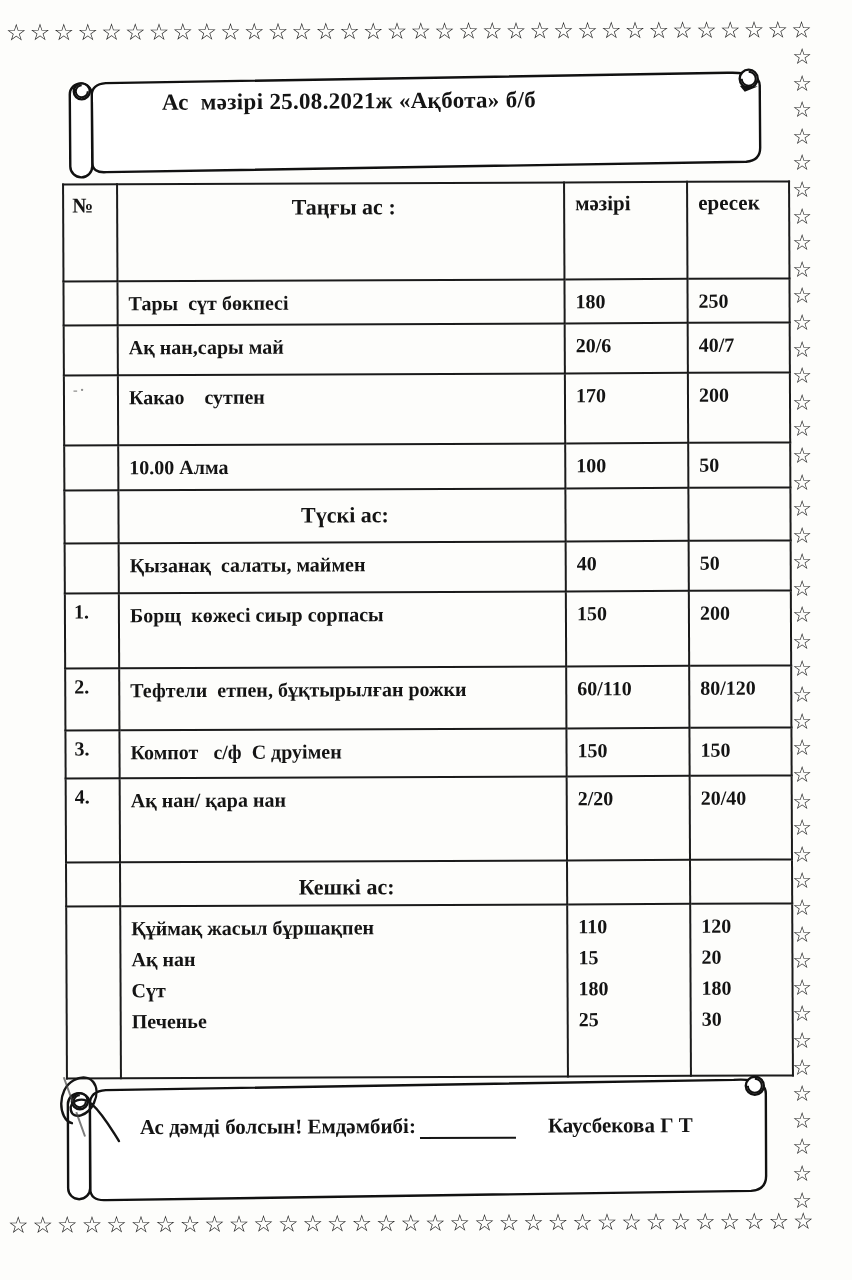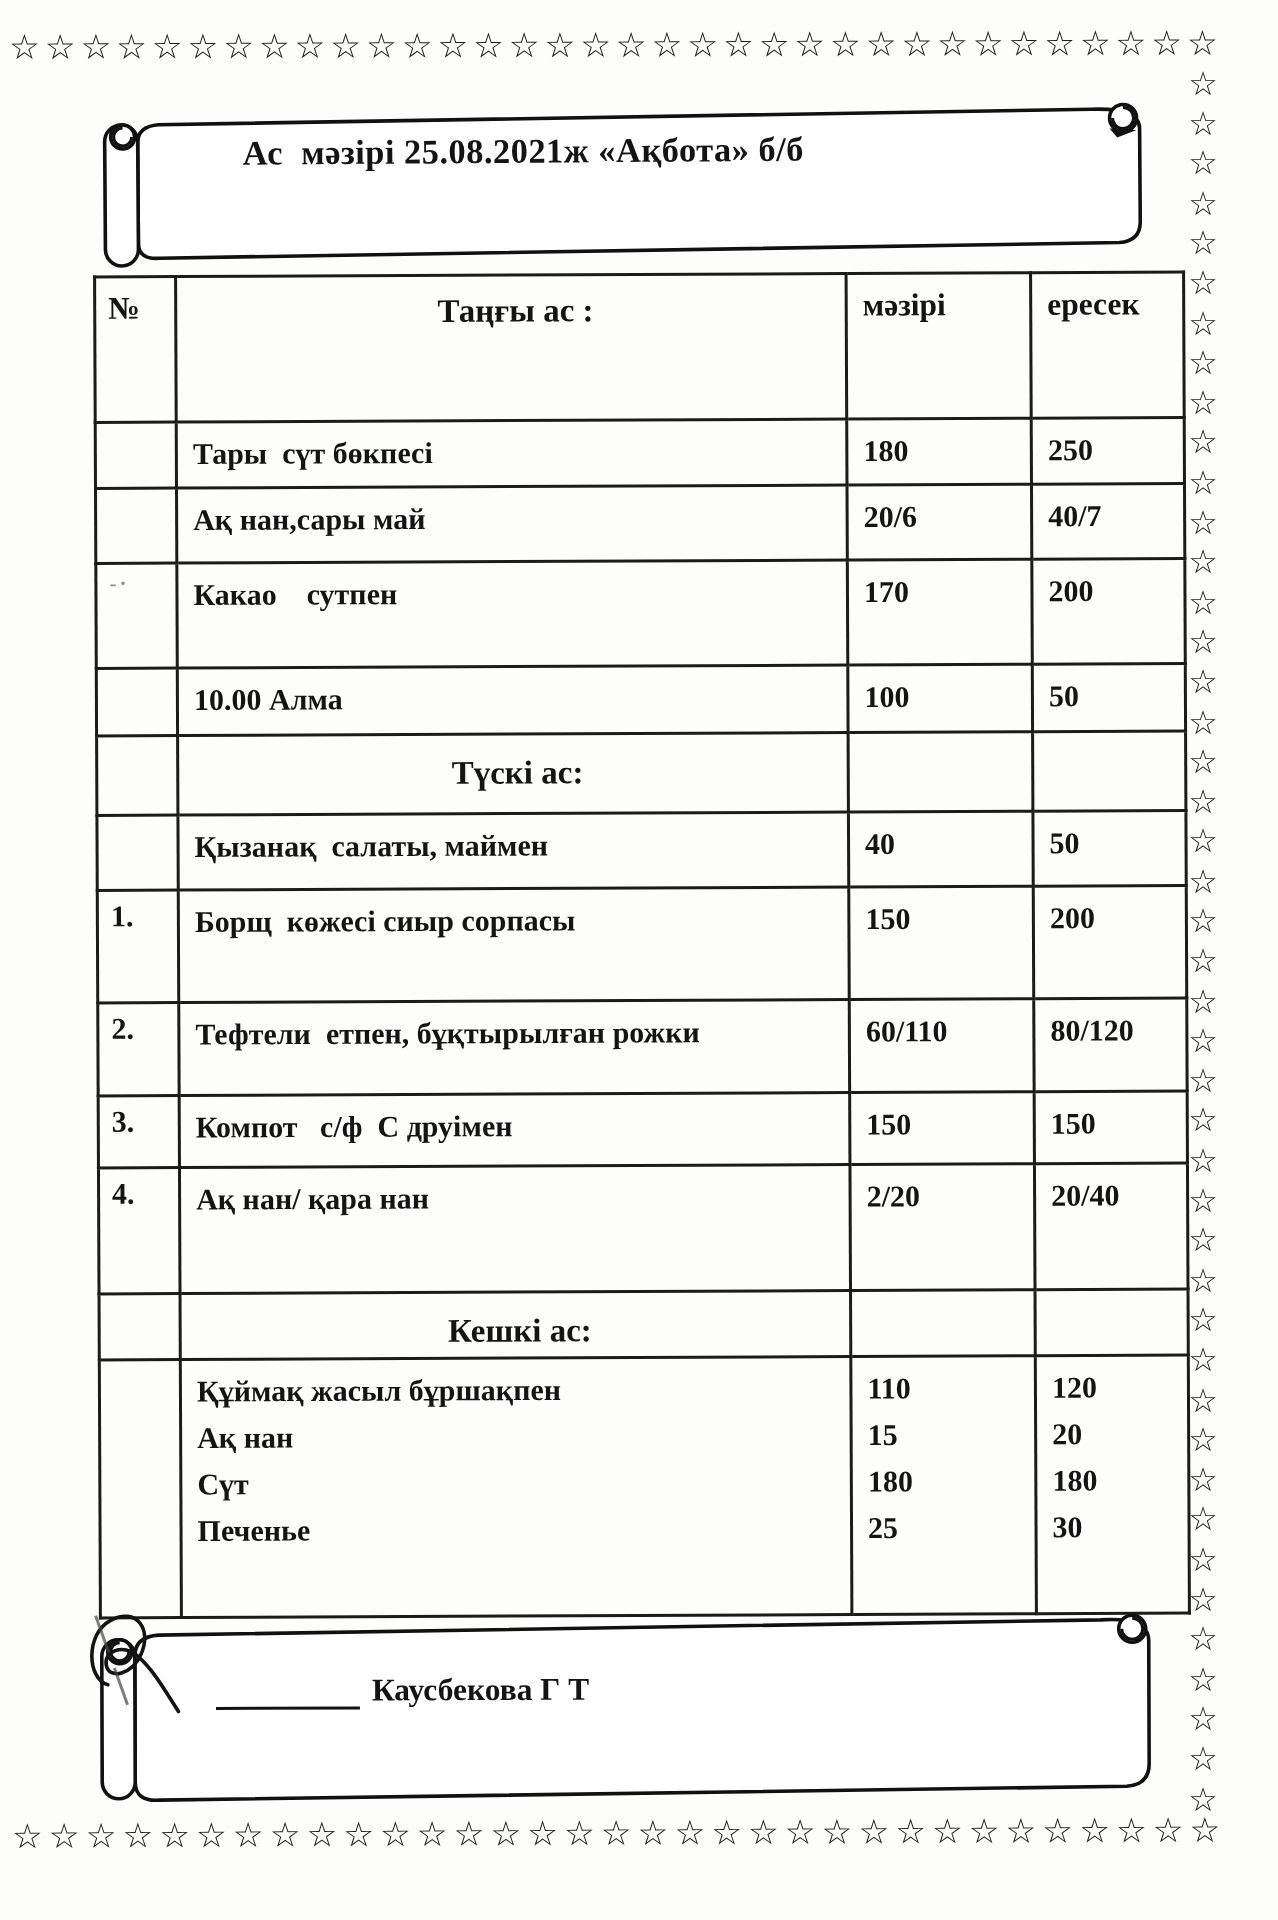--- a/index.html
+++ b/index.html
@@ -23,21 +23,21 @@
   .banner-top{left:58px;top:66px;width:714px;height:116px;transform:rotate(-0.4deg);}
   .banner-bottom{left:56px;top:1072px;width:724px;height:142px;transform:rotate(-0.2deg);}
 
   .menu-title{position:absolute;left:104px;top:22px;font-size:23px;font-weight:bold;
               white-space:pre-wrap;letter-spacing:.3px;}
 
   .footer-line{position:absolute;left:84px;top:42px;font-size:21px;font-weight:bold;
                white-space:nowrap;display:flex;align-items:flex-end;}
   .sig-blank{display:inline-block;width:96px;border-bottom:2px solid #141414;height:20px;
              margin:0 4px;}
-  .dietitian{margin-left:4px;}
+  .dietitian{margin-left:28px;}
   .signature-svg{position:absolute;left:334px;top:8px;}
   .pen-stroke-svg{position:absolute;left:636px;top:28px;}
 
   
   .menu-table{position:absolute;left:64px;top:182px;border-collapse:collapse;
               table-layout:fixed;width:726px;transform:rotate(-0.25deg);}
   .menu-table th,.menu-table td{border:2px solid #1b1b1b;vertical-align:top;
               font-weight:bold;font-size:20px;white-space:pre-wrap;
               padding:6px 4px 0 10px;overflow:hidden;}
   .menu-table col.c-num{width:54px;}
@@ -305,20 +305,21 @@
 <div class="banner banner-bottom">
   <svg width="724" height="142" viewBox="0 0 724 142">
     <path class="scroll-line" d="M34 31 Q34 18 50 17 L678 9 Q710 7 710 23 L710 105 Q710 119 695 120 L50 127 Q34 128 34 115 Z"></path>
     <rect class="scroll-line" x="12" y="20" width="22" height="106" rx="11"></rect>
     <circle class="scroll-line" cx="24" cy="28" r="8"></circle>
     <path d="M24 22 a6 6 0 1 0 6 6" fill="none" stroke="#111" stroke-width="2"></path>
     <circle class="scroll-line" cx="699" cy="15" r="9"></circle>
     <path d="M699 8 a7 7 0 1 1 -7 7" fill="none" stroke="#111" stroke-width="2"></path>
   </svg>
   <div class="footer-line">
+    <span>Ас дәмді болсын! Емдәмбибі:</span>
       <span class="sig-blank"></span>
       <span class="dietitian">Каусбекова Г Т</span>
   </div>
   <svg class="signature-svg" width="84" height="72" viewBox="0 0 84 72">
     <path d="M16 50 C2 46 1 16 18 7 C35 -2 46 13 38 30 C32 43 17 47 15 37 C13 28 26 22 36 31 C47 41 54 54 63 68" fill="none" stroke="#141414" stroke-width="2.4" stroke-linecap="round"></path>
   </svg>
   <svg class="pen-stroke-svg" width="40" height="72" viewBox="0 0 40 72">
     <path d="M8 4 L30 66" fill="none" stroke="#444" stroke-width="2" stroke-dasharray="26 11" opacity="0.7"></path>
   </svg>
 </div>

